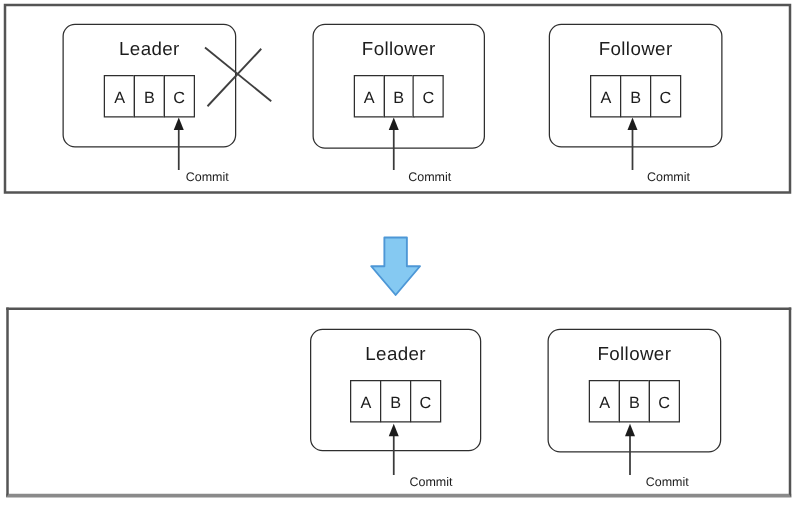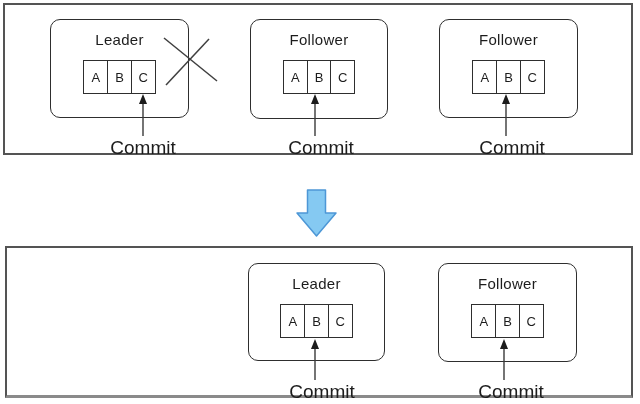--- a/index.html
+++ b/index.html
@@ -50,22 +50,22 @@
     align-items: center;
     justify-content: center;
     font-size: 13px;
     box-sizing: border-box;
     background: #ffffff;
   }
   .cell + .cell { margin-left: -1.3px; }
   .commit {
     position: absolute;
     width: 80px;
-    text-align: center;
-    font-size: 19px;
+    text-align: right;
+    font-size: 10px;
   }
   svg.overlay {
     position: absolute;
     left: 0; top: 0;
     width: 640px; height: 404px;
     pointer-events: none;
   }
 </style>
 </head>
 <body>

